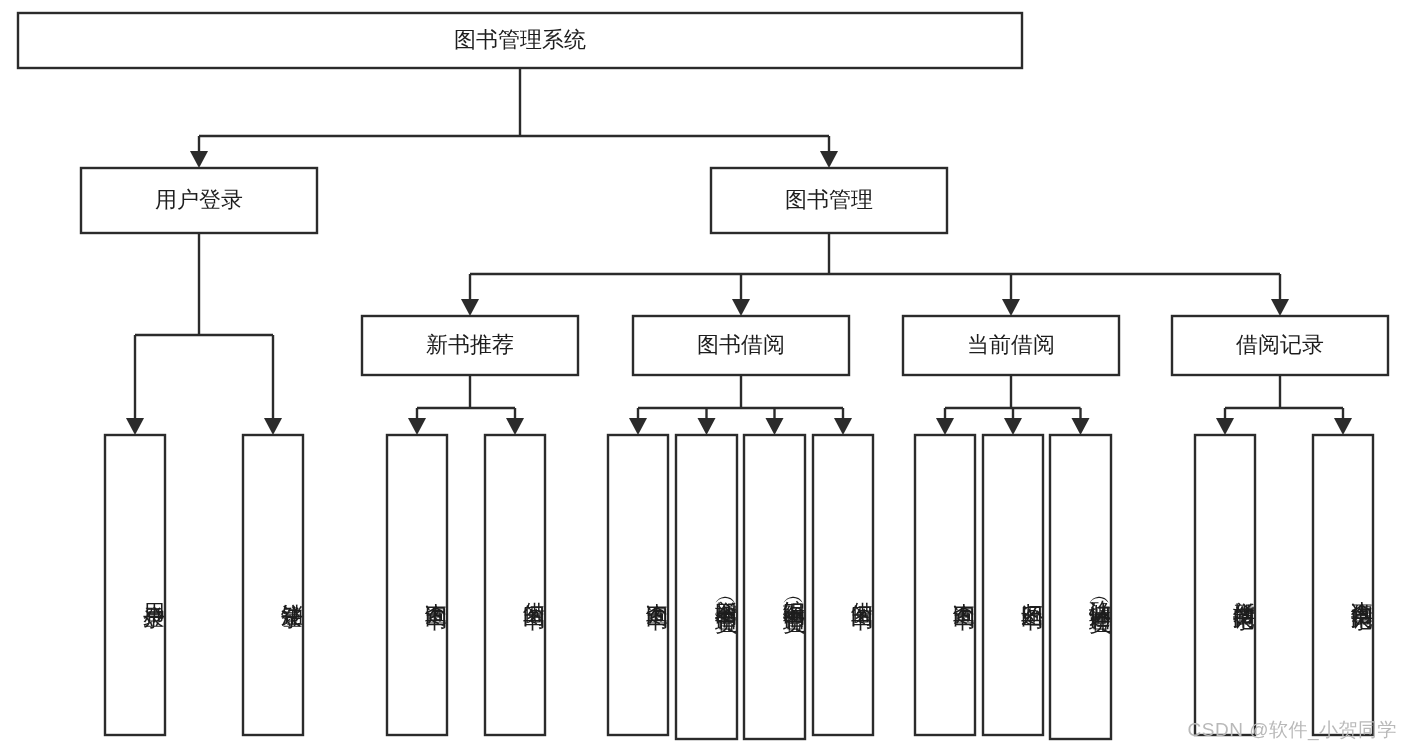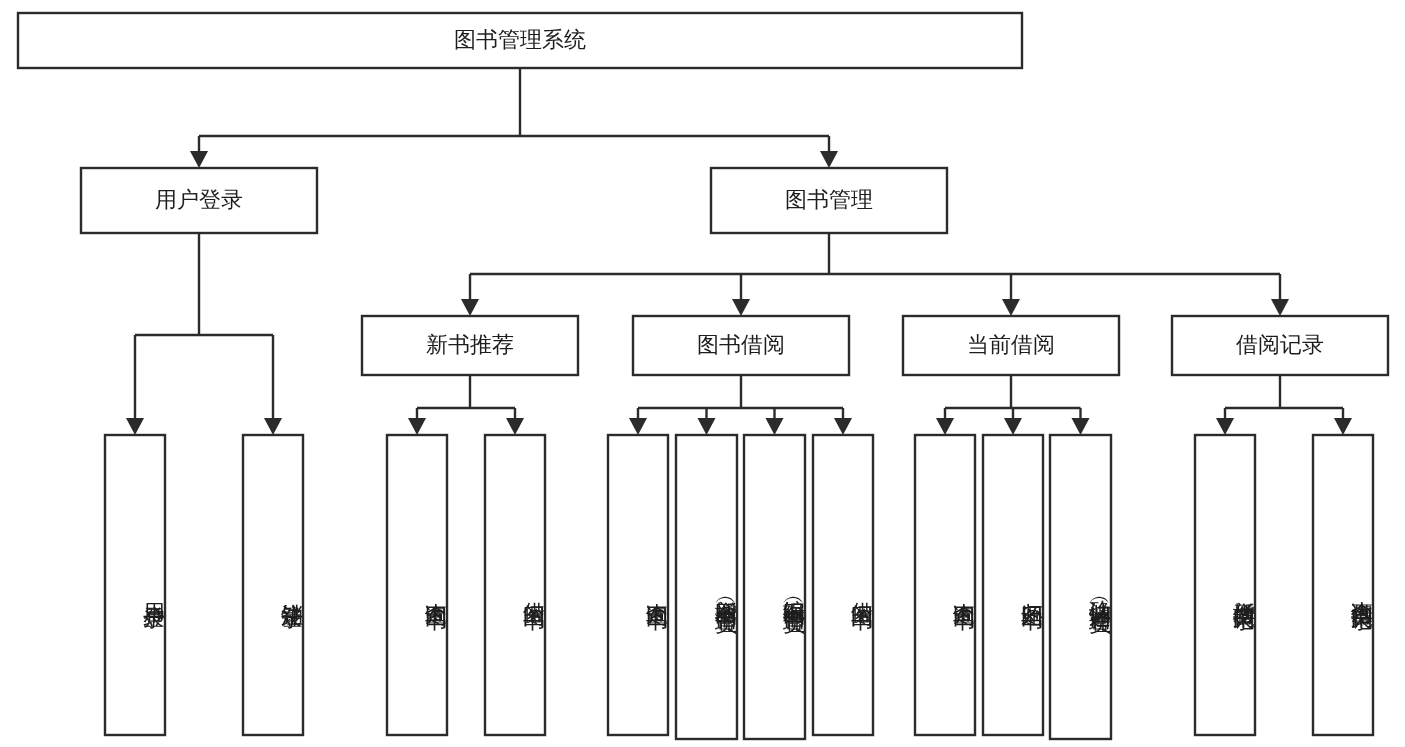--- a/index.html
+++ b/index.html
@@ -175,14 +175,15 @@
       <div class="vert-text-wrap" style="left: 676px; top: 449px; width: 61px; height: 284px;">新增图书（管理员）</div>
       <div class="vert-text-wrap" style="left: 744px; top: 449px; width: 61px; height: 284px;">编辑图书（管理员）</div>
       <div class="vert-text-wrap" style="left: 813px; top: 449px; width: 60px; height: 280px;">借阅图书</div>
       <div class="vert-text-wrap" style="left: 915px; top: 449px; width: 60px; height: 280px;">查询图书</div>
       <div class="vert-text-wrap" style="left: 983px; top: 449px; width: 60px; height: 280px;">归还图书</div>
       <div class="vert-text-wrap" style="left: 1050px; top: 449px; width: 61px; height: 284px;">确认归还（管理员）</div>
       <div class="vert-text-wrap" style="left: 1195px; top: 449px; width: 60px; height: 280px;">新增借阅记录</div>
       <div class="vert-text-wrap" style="left: 1313px; top: 449px; width: 60px; height: 280px;">查询借阅记录</div>
     </div>
 
+  <div class="watermark">CSDN @软件_小贺同学</div>
 
 </div>
 
 </body></html>

